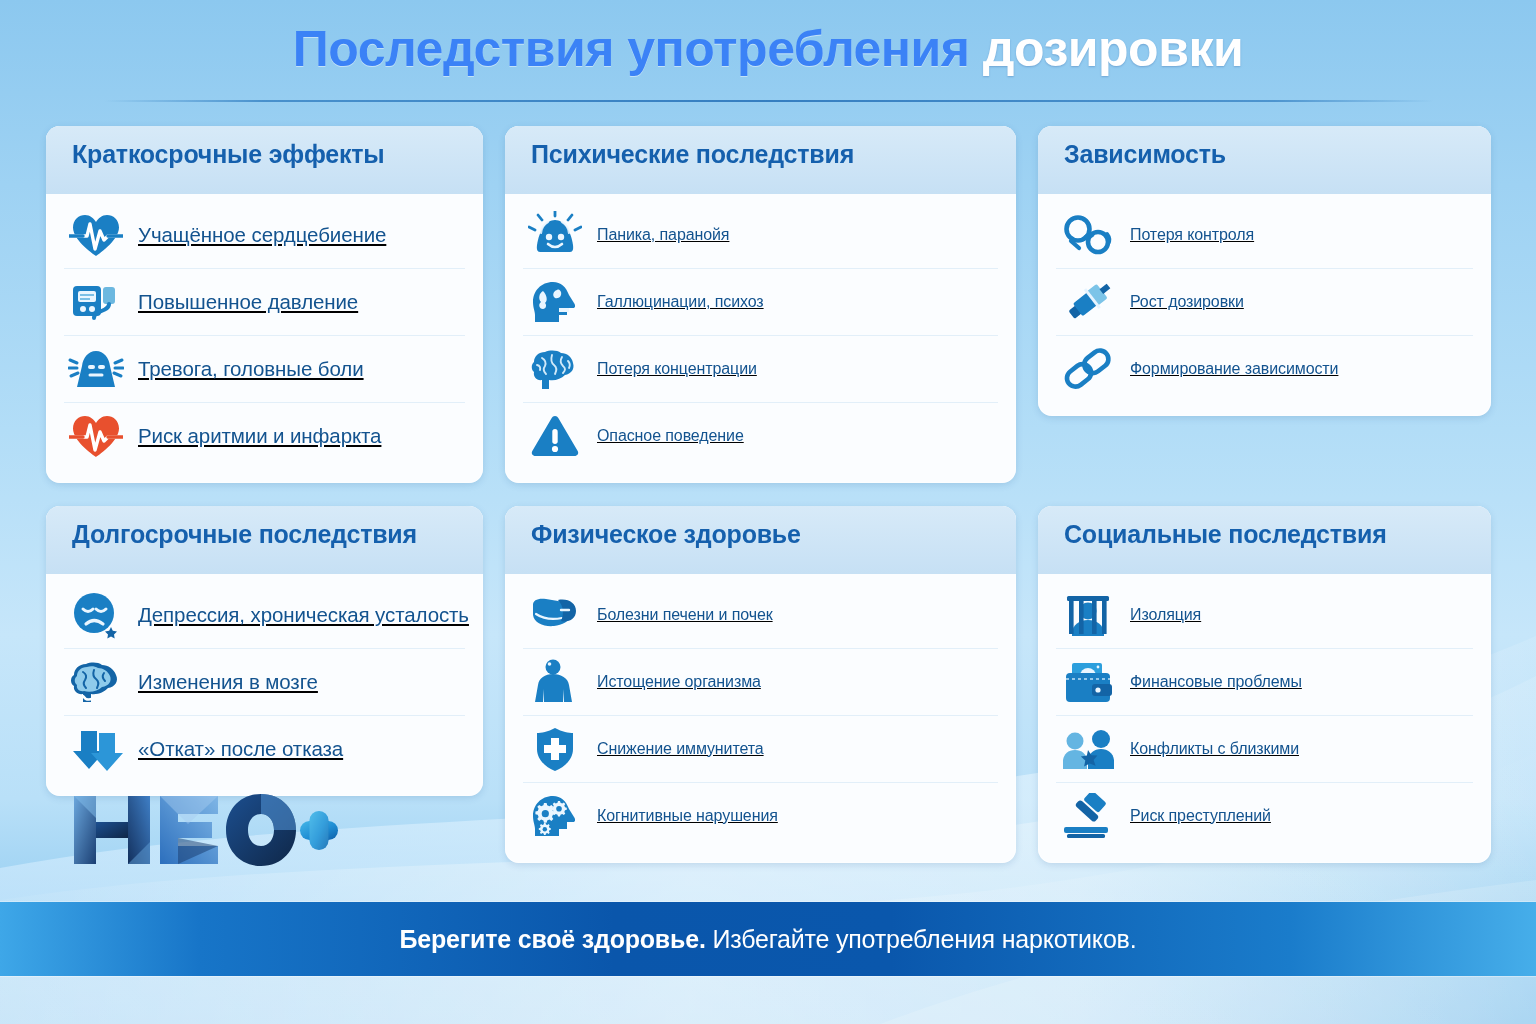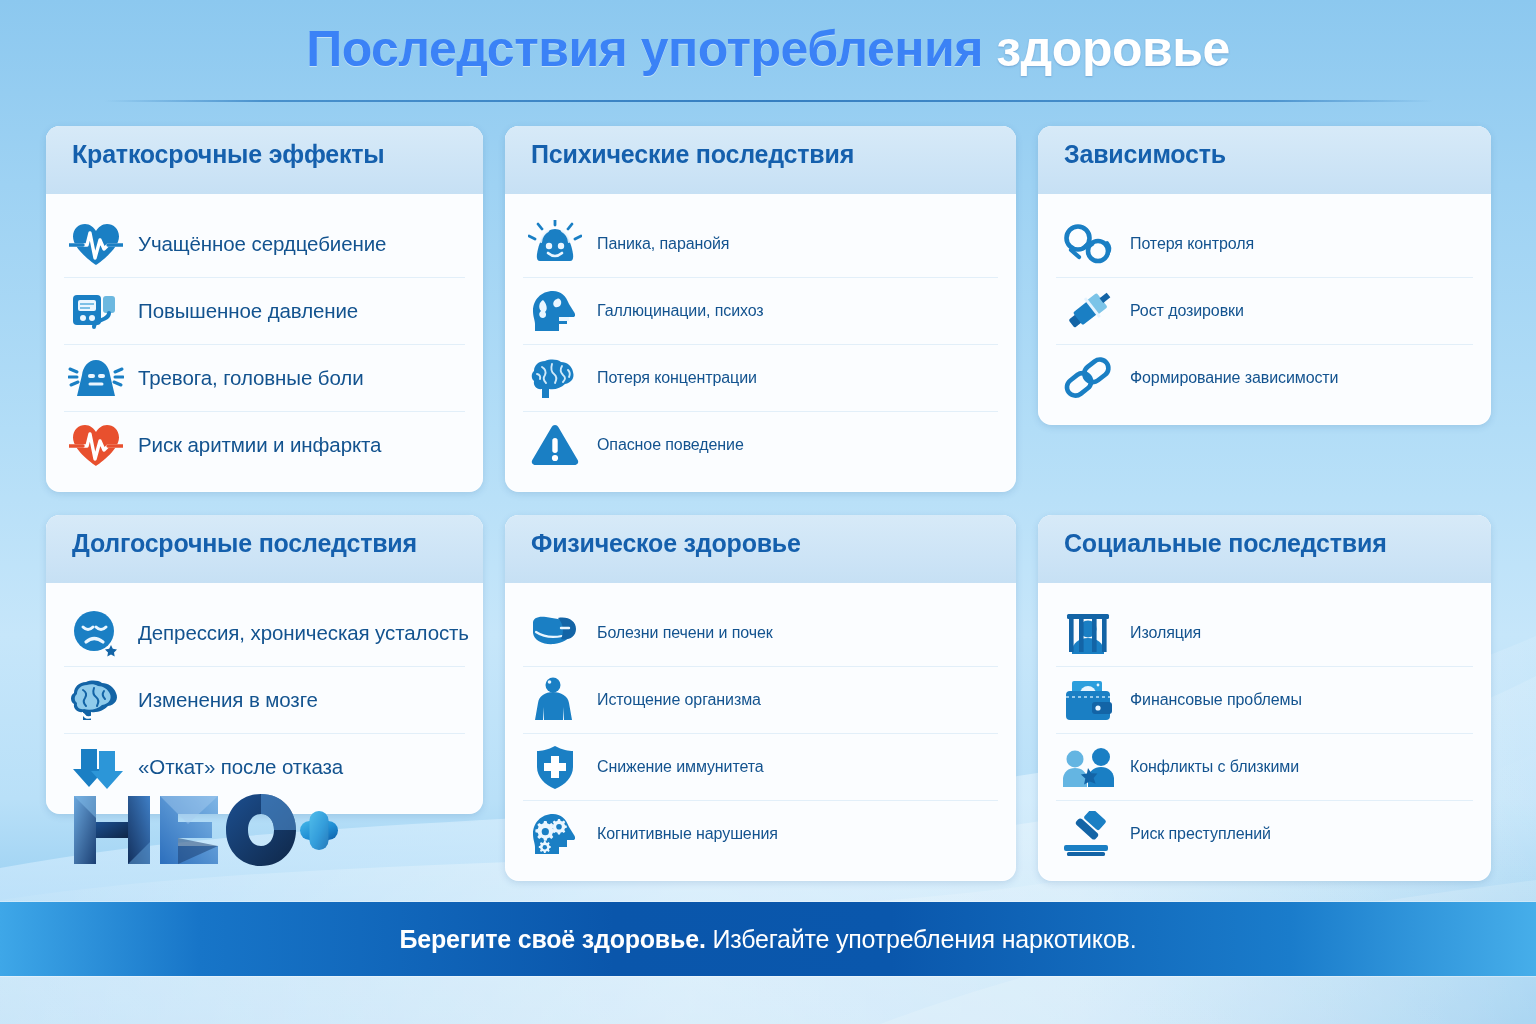--- a/index.html
+++ b/index.html
@@ -89,21 +89,21 @@
     background: linear-gradient(to bottom, #d7eaf8 0%, #cde4f6 60%, #c6e0f4 100%);
     padding: 14px 0 25px 26px;
   }
   .card-title {
     font-size: 25px;
     font-weight: 700;
     color: #1560ad;
     letter-spacing: -0.2px;
     white-space: nowrap;
   }
-  .card-body { padding: 17px 18px 14px 18px; }
+  .card-body { padding: 8px 18px 14px 18px; text-decoration: underline; }
 
   .row {
     display: flex;
     align-items: center;
     gap: 14px;
     padding: 7px 4px;
     border-bottom: 1px solid #e2eff9;
     min-height: 58px;
   }
   .row:last-child { border-bottom: none; }
@@ -192,21 +192,21 @@
     <path d="M0,868 C330,806 760,828 1100,762 C1290,726 1430,682 1536,636 L1536,1024 L0,1024 Z" fill="url(#sw3)"></path>
     <path d="M0,900 C360,848 700,876 1060,818 C1280,782 1430,730 1536,676 L1536,1024 L0,1024 Z" fill="url(#sw1)"></path>
     <path d="M0,946 C300,908 720,928 1040,884 C1290,848 1440,800 1536,752 L1536,1024 L0,1024 Z" fill="url(#sw2)"></path>
     <path d="M880,1024 C1040,964 1240,916 1536,880 L1536,1024 Z" fill="#ffffff" opacity="0.16"></path>
   </svg>
 </div>
 
 <div class="title-wrap">
   <div class="title">
     <span class="t-dark">Последствия употребления</span>
-    <span class="t-light">здоровье</span>
+    <span class="t-light">дозировки</span>
   </div>
 </div>
 <div class="title-rule"></div>
 
 <div class="grid">
 
   <section class="card col-1">
     <header class="card-head">
       <div class="card-title">Краткосрочные эффекты</div>
     </header>

